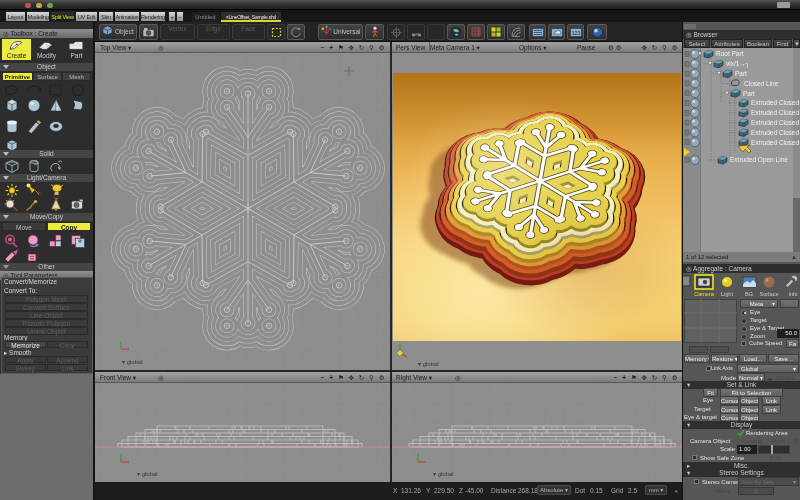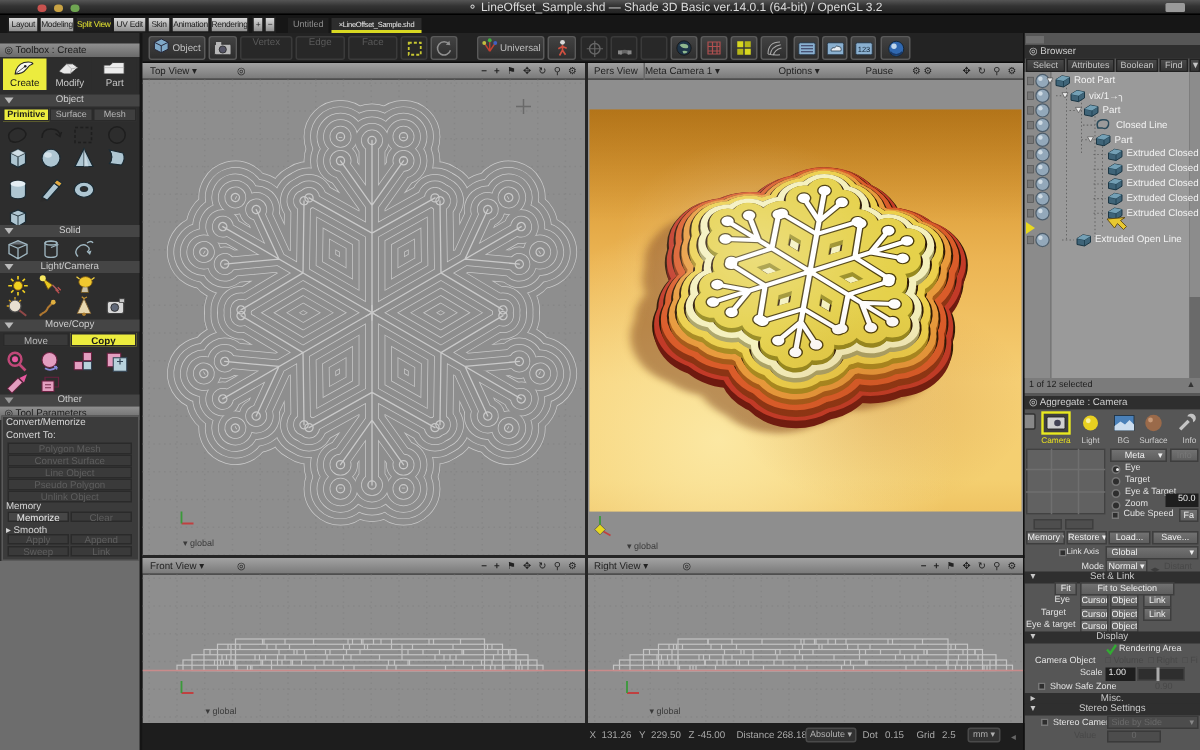--- a/index.html
+++ b/index.html
@@ -37,21 +37,20 @@
 .rbtn{position:absolute;background:linear-gradient(#727272,#5e5e5e);border:1px solid #3e3e3e;color:#f0f0f0;font-size:6px;text-align:center;white-space:nowrap;overflow:hidden}
 .rdim{position:absolute;font-size:6px;color:#484848}
 .treetxt{position:absolute;font-size:6.5px;color:#f2f2f2;white-space:nowrap}
 </style></head><body>
 <div id="app">
 
 <div class="abs" id="titlebar"></div>
 <div class="tl" style="left:25px;background:#c8524e"></div>
 <div class="tl" style="left:36px;background:#c9a344"></div>
 <div class="tl" style="left:47px;background:#6fa552"></div>
-<div class="abs" id="titletext">⚬ LineOffset_Sample.shd — Shade 3D Basic ver.14.0.1 (64-bit) / OpenGL 3.2</div>
 <div class="abs" id="tabrow"></div>
 <div class="abs" style="left:777px;top:2px;width:13px;height:6px;background:#9a9a9a;border-radius:1px"></div>
 <div class="wtab" style="left:5px;width:21px">Layout</div>
 <div class="wtab" style="left:26px;width:24px">Modeling</div>
 <div class="wtab sel" style="left:50px;width:25px">Split View</div>
 <div class="wtab" style="left:75px;width:23px">UV Edit</div>
 <div class="wtab" style="left:98px;width:16px">Skin</div>
 <div class="wtab" style="left:114px;width:26px">Animation</div>
 <div class="wtab" style="left:140px;width:26px">Rendering</div>
 <div class="wtab" style="left:168px;width:8px">+</div>

